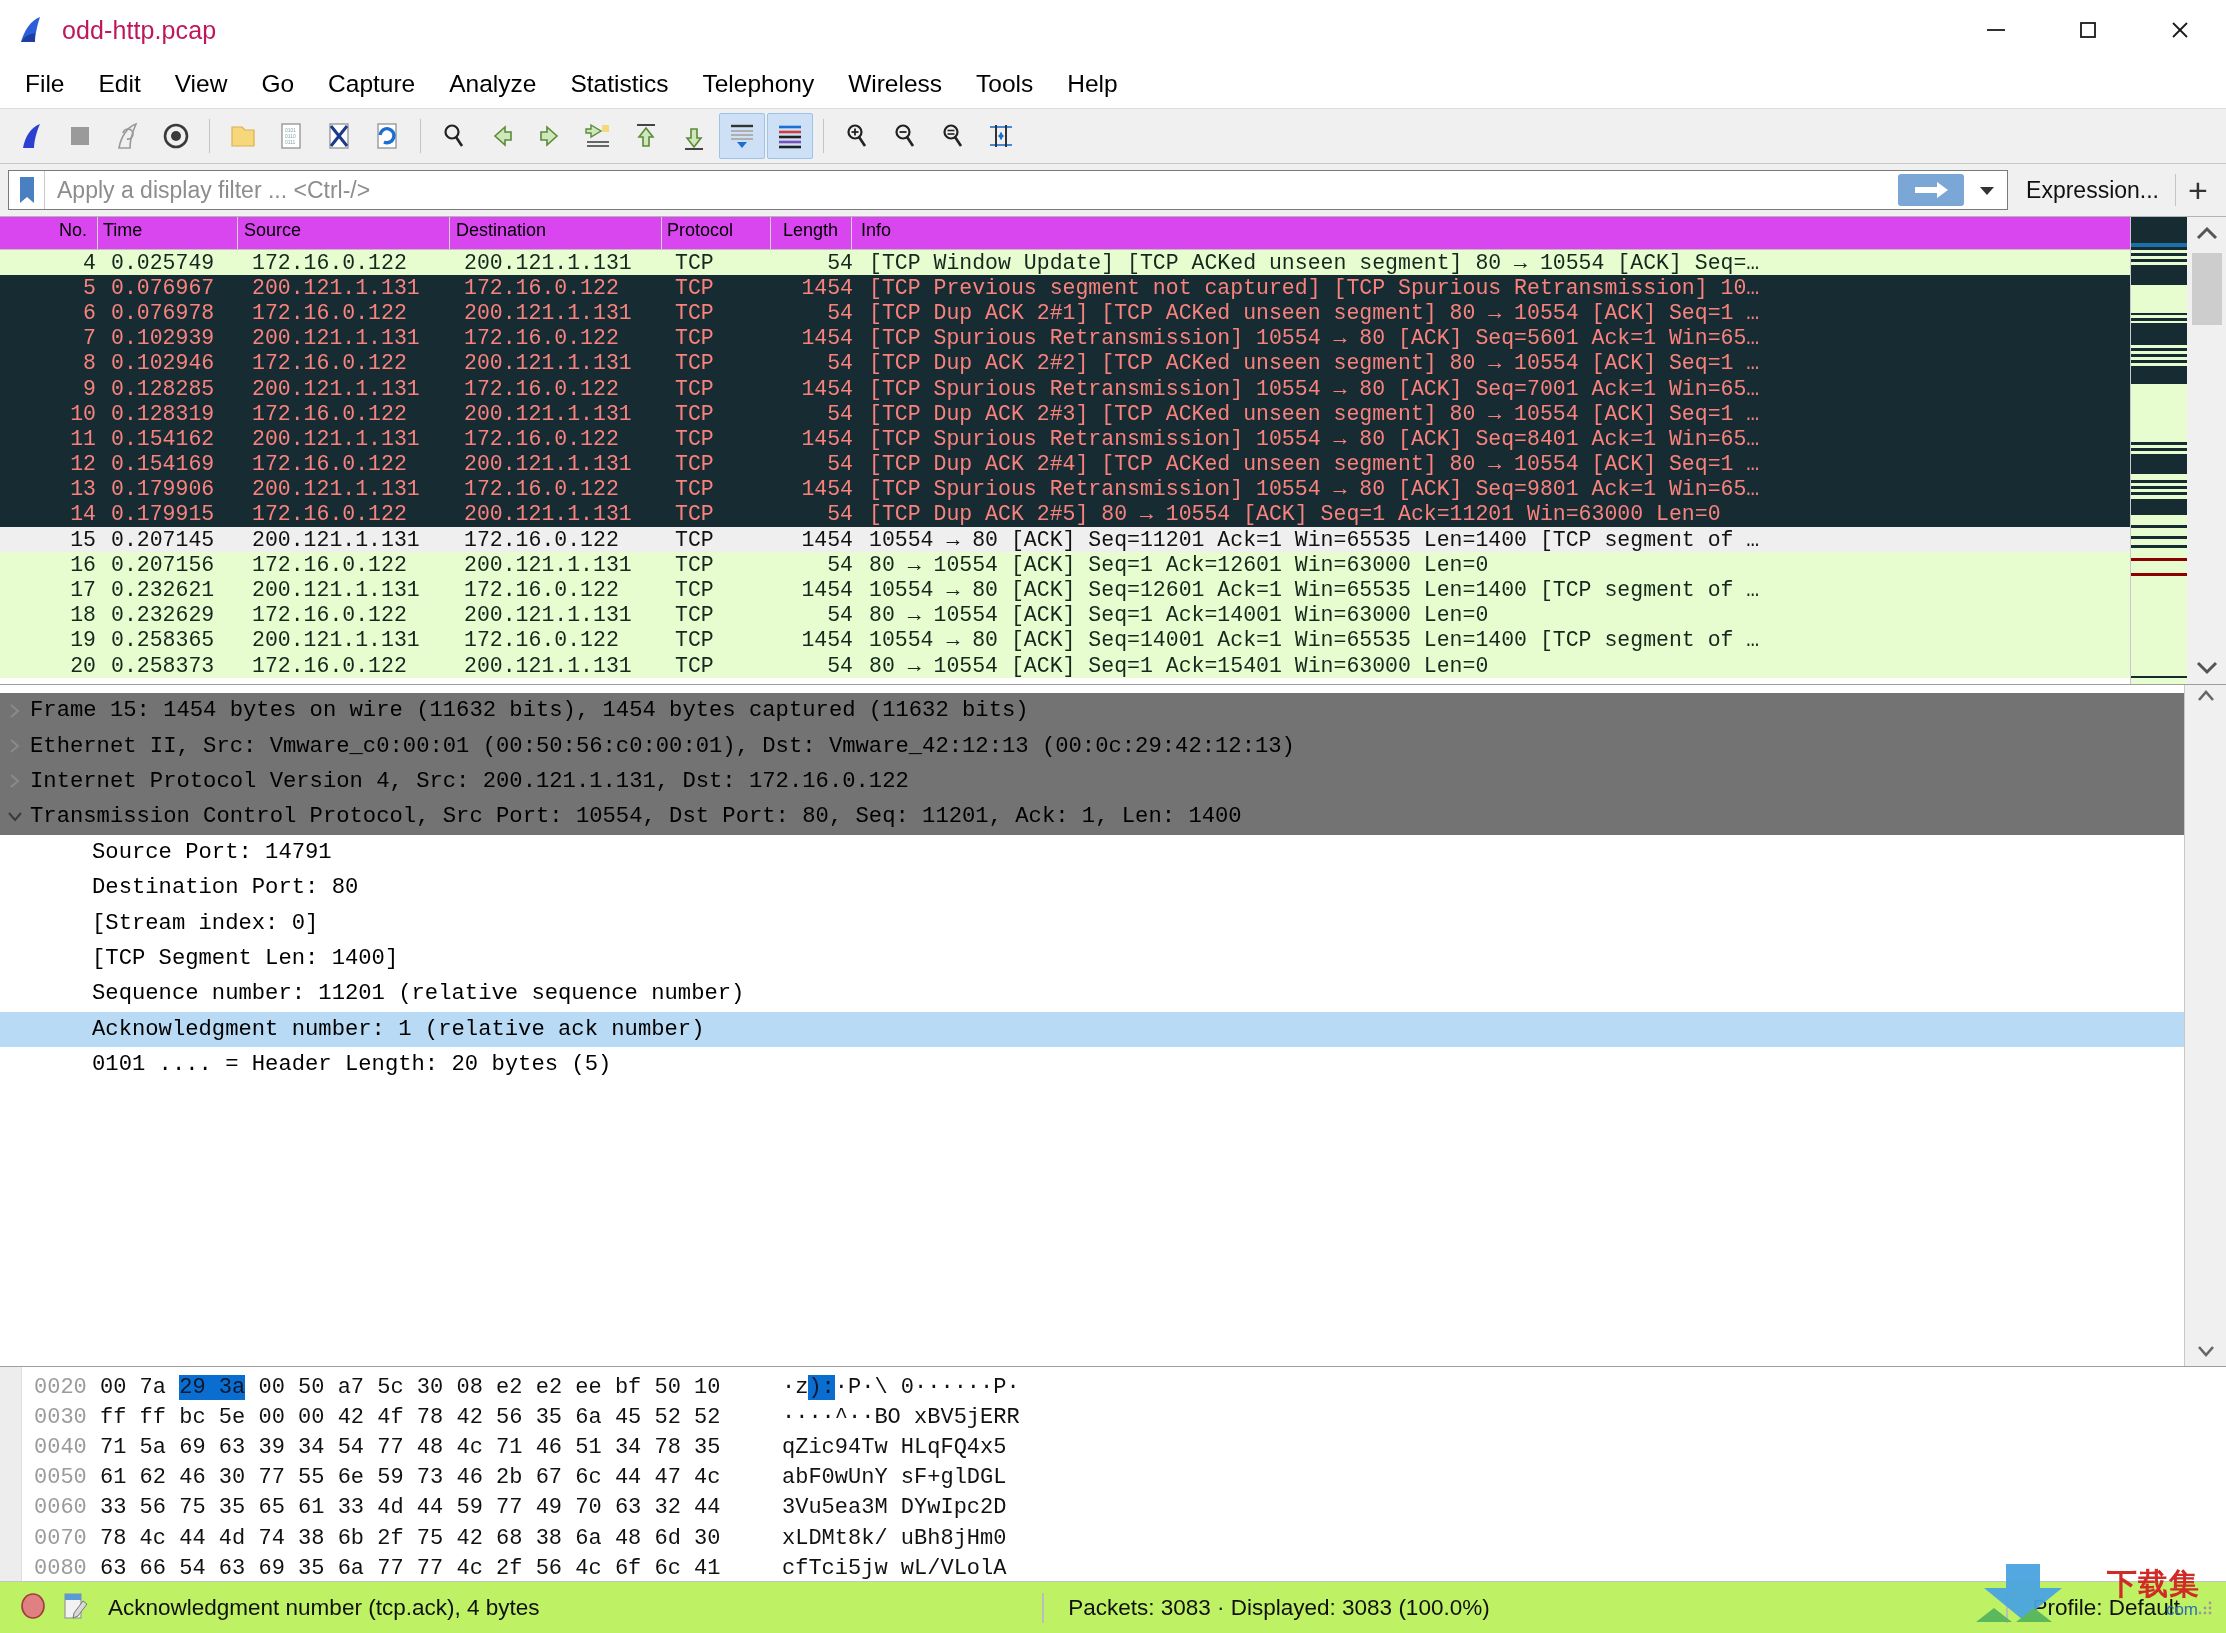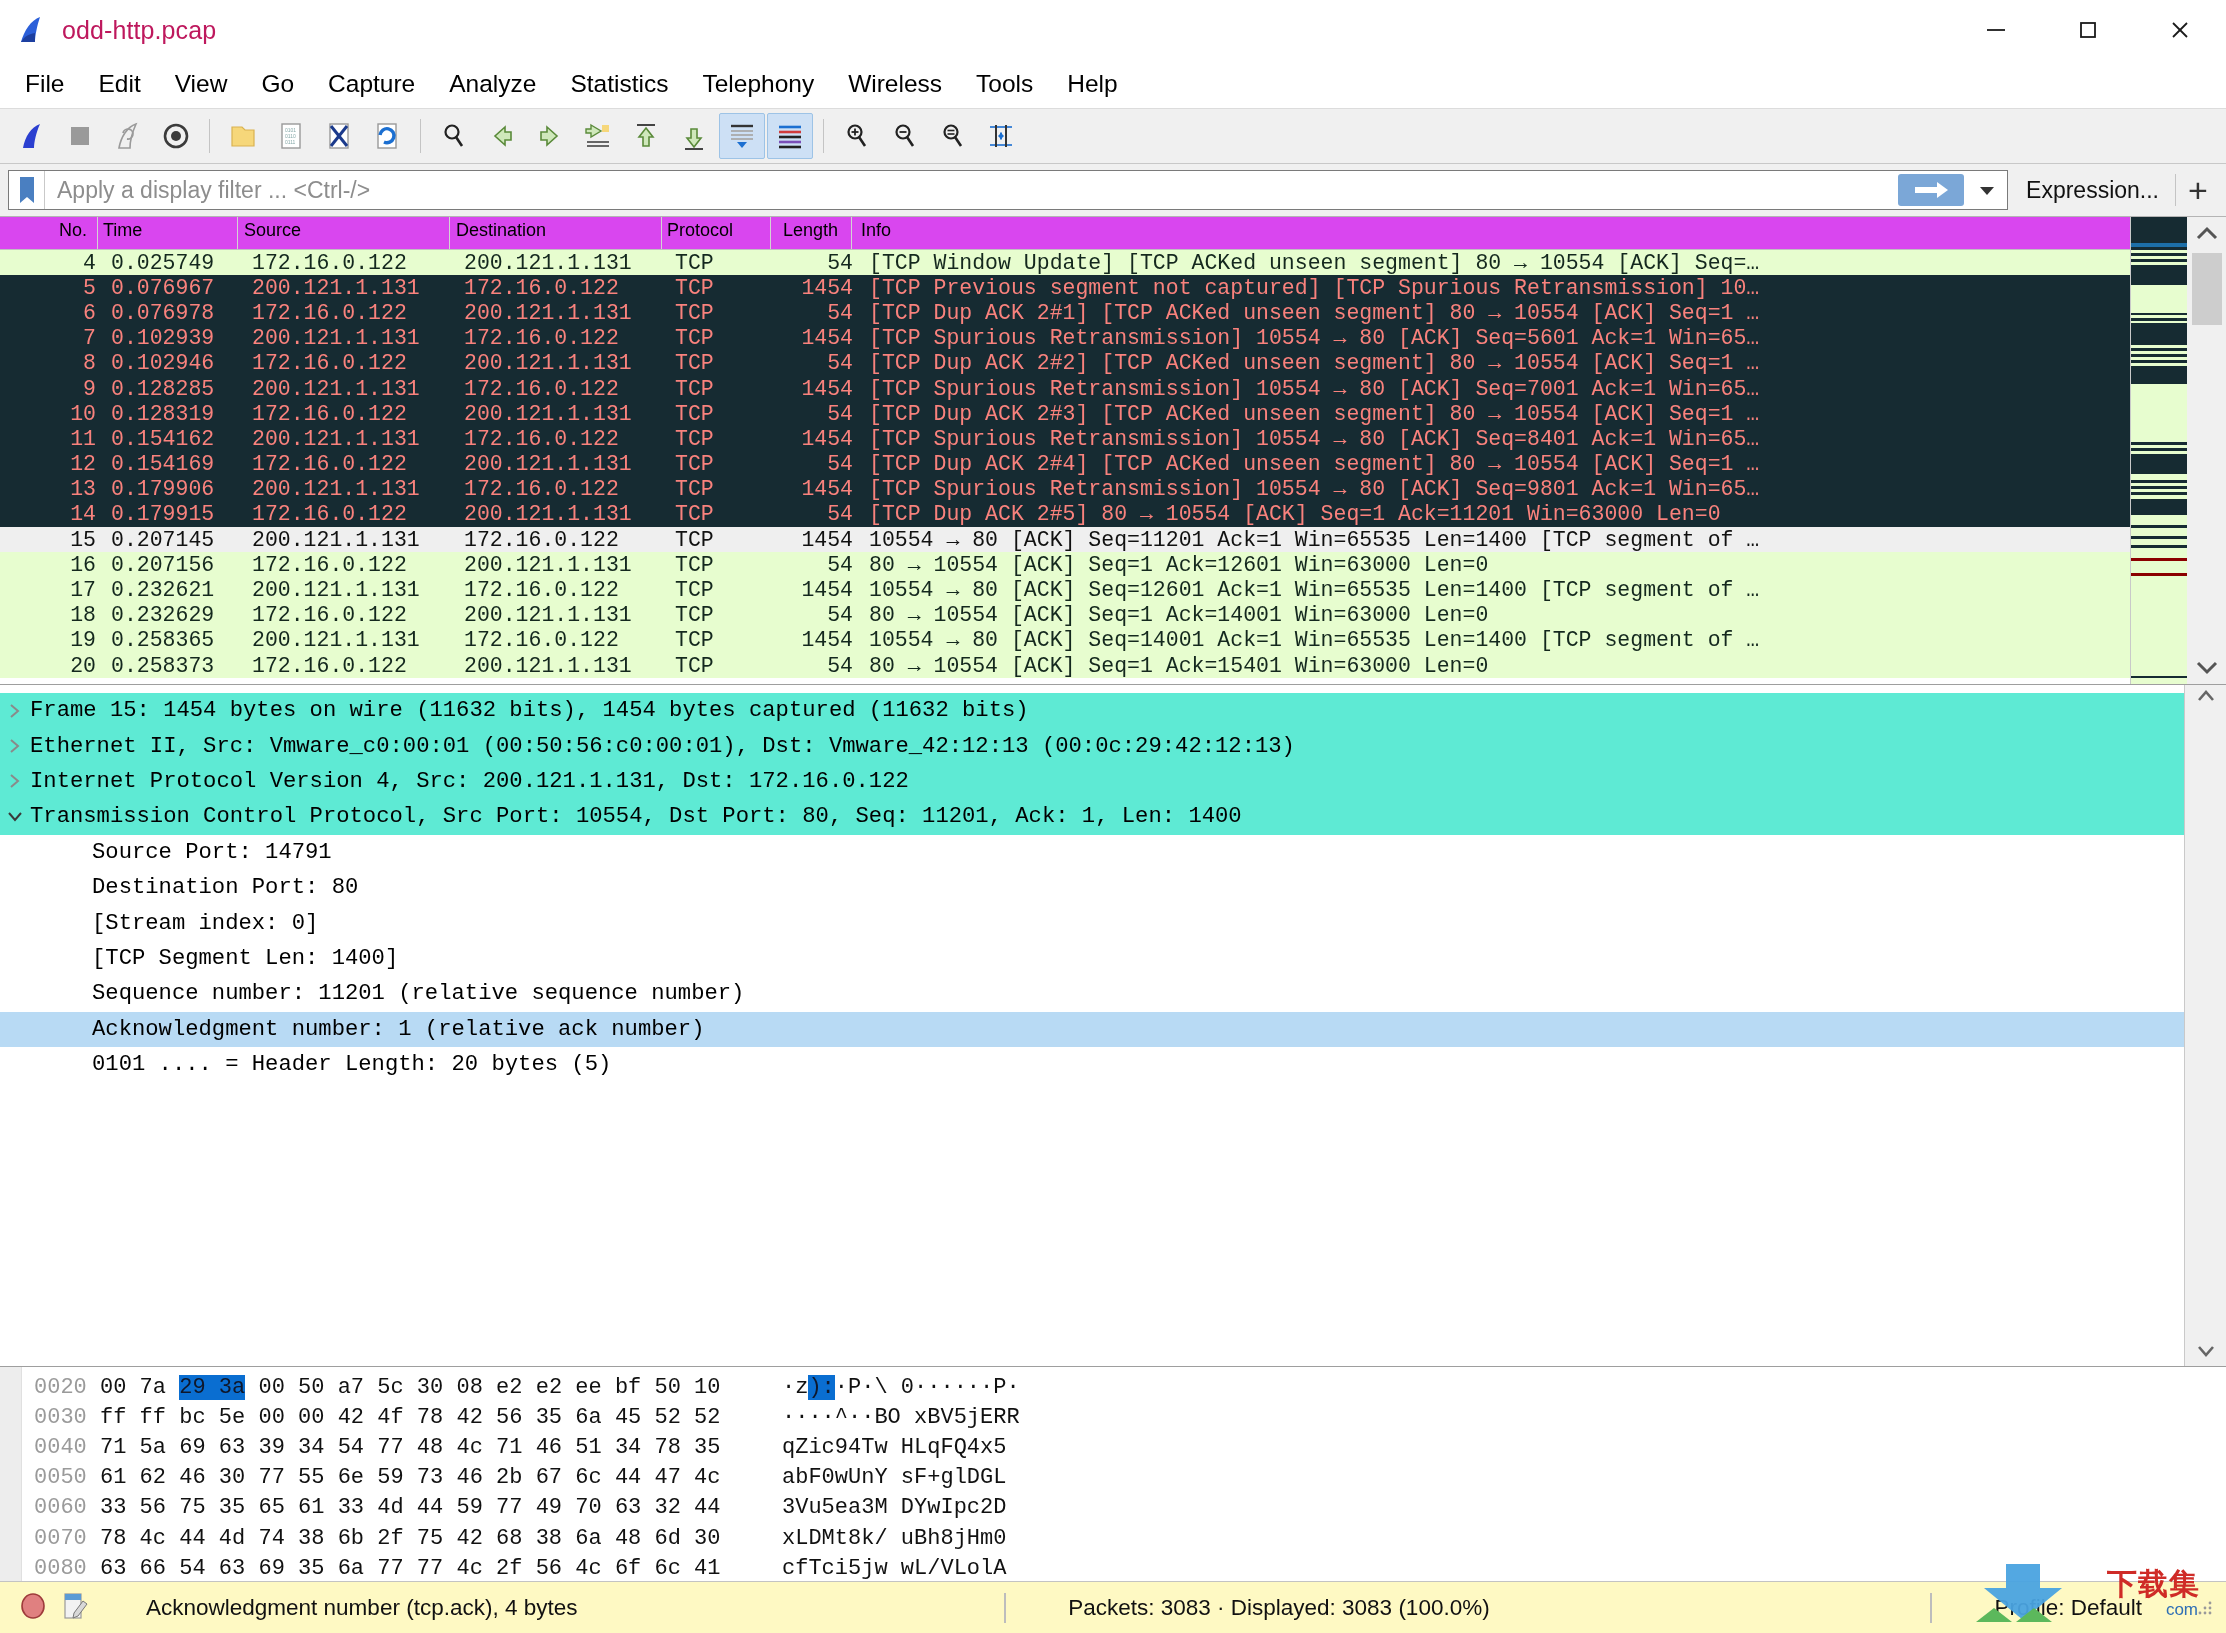--- a/index.html
+++ b/index.html
@@ -170,21 +170,21 @@
   .detail-rows {
     flex: 1 1 auto; padding-top: 8px;
     font-family: "Liberation Mono", monospace;
     font-size: 22.2px; color: #000;
     overflow: hidden;
   }
   .drow {
     height: 35.4px; display: flex; align-items: center;
     white-space: nowrap;
   }
-  .drow.hdr { background: #5eead4; }
+  .drow.hdr { background: #737373; }
   .drow.sel { background: #b8daf4; }
   .dtwisty {
     width: 30px; flex: 0 0 30px; display: flex;
     align-items: center; justify-content: center; color: #8a8a8a;
   }
   .dindent { flex: 0 0 62px; }
   .detail-scroll {
     flex: 0 0 42px; width: 42px; background: #f0f0f0;
     border-left: 1px solid #c9c9c9;
     display: flex; flex-direction: column; justify-content: space-between;
@@ -206,23 +206,23 @@
     font-family: "Liberation Mono", monospace; font-size: 22px;
   }
   .hrow { height: 30.2px; display: flex; align-items: center; white-space: nowrap; }
   .h-off { color: #9a9a9a; width: 78px; flex: 0 0 78px; padding-left: 12px; }
   .h-bytes { color: #111; flex: 0 0 666px; letter-spacing: 0px; }
   .h-ascii { color: #111; padding-left: 16px; }
   .hl { background: #0a6ed1; color: #0f172a; }
 
   
   .statusbar {
-    flex: 0 0 52px; height: 52px; background: #fef9c3;
+    flex: 0 0 52px; height: 52px; background: #bef264;
     border-top: 1px solid #c3c3c3;
-    display: flex; align-items: center; position: relative; gap: 38px;
+    display: flex; align-items: center; position: relative;
   }
   .sb-icons { display: flex; align-items: center; gap: 12px; padding-left: 18px; }
   .sb-text { font-size: 22.5px; color: #111; padding-left: 20px; white-space: nowrap; }
   .sb-grow { flex: 1 1 auto; }
   .sb-div { width: 0; border-left: 1px solid #bdbdbd; border-right: 1px solid #bdbdbd;
             height: 30px; margin: 0 10px; }
   .sb-seg { font-size: 22.5px; color: #111; white-space: nowrap; padding: 0 14px; }
   .sb-grip { width: 22px; height: 22px; margin-right: 10px; }
 
   

